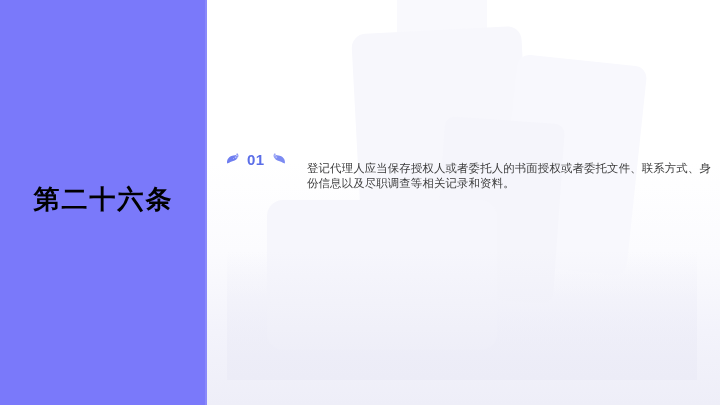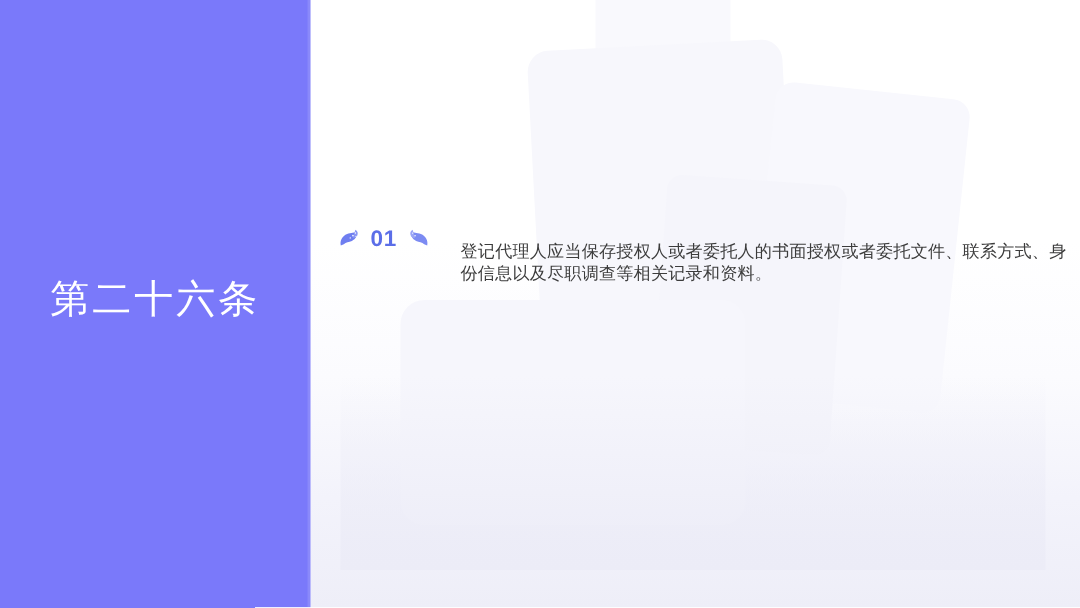--- a/index.html
+++ b/index.html
@@ -74,23 +74,23 @@
     width: 2px;
     height: 405px;
     background: rgba(255,255,255,0.12);
   }
   .slide-title {
     position: absolute;
     left: 0;
     top: 182px;
     width: 207px;
     text-align: center;
-    color: #ffffff;
+    color: #000000;
     font-size: 26px;
-    font-weight: normal;
+    font-weight: bold;
     letter-spacing: 2px;
     line-height: 34px;
     white-space: nowrap;
   }
 
   
   .marker {
     position: absolute;
     left: 226px;
     top: 148px;

